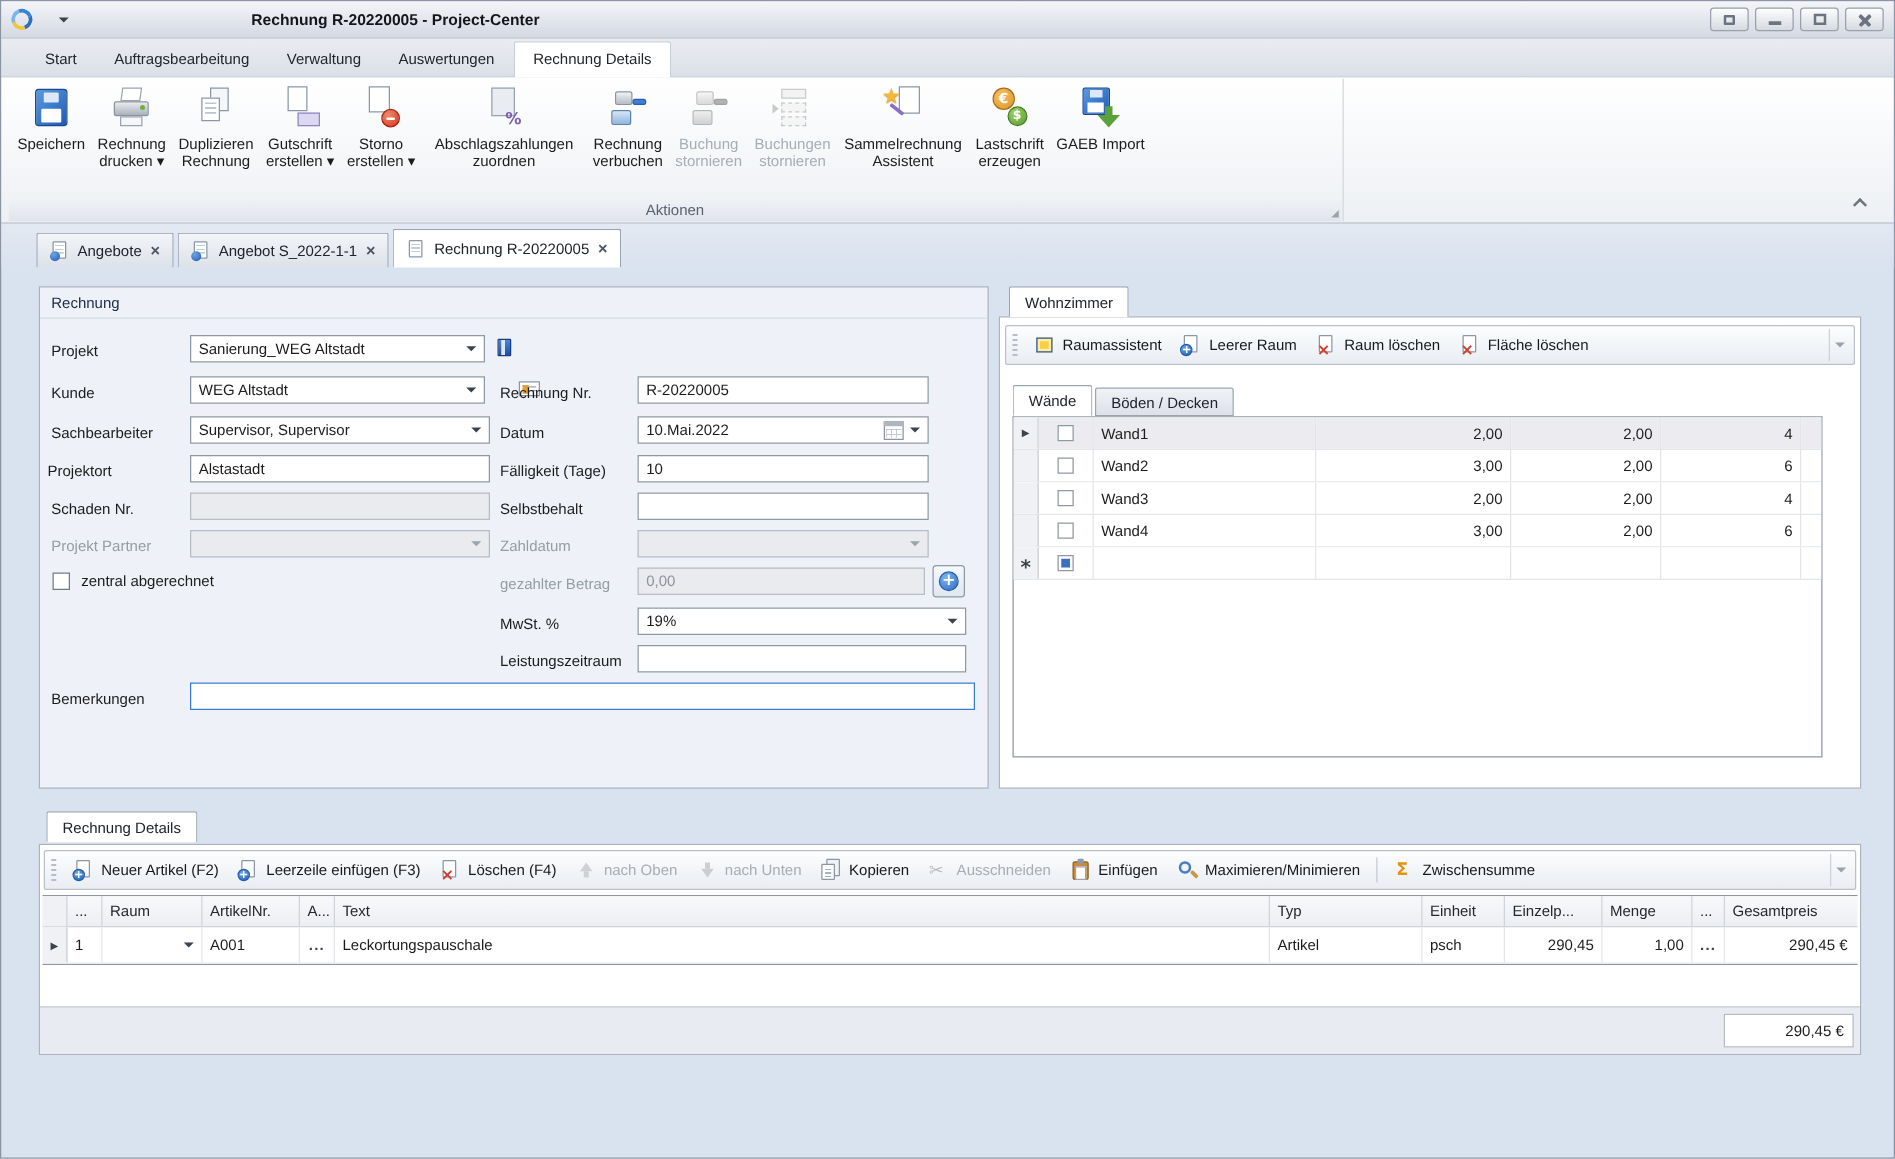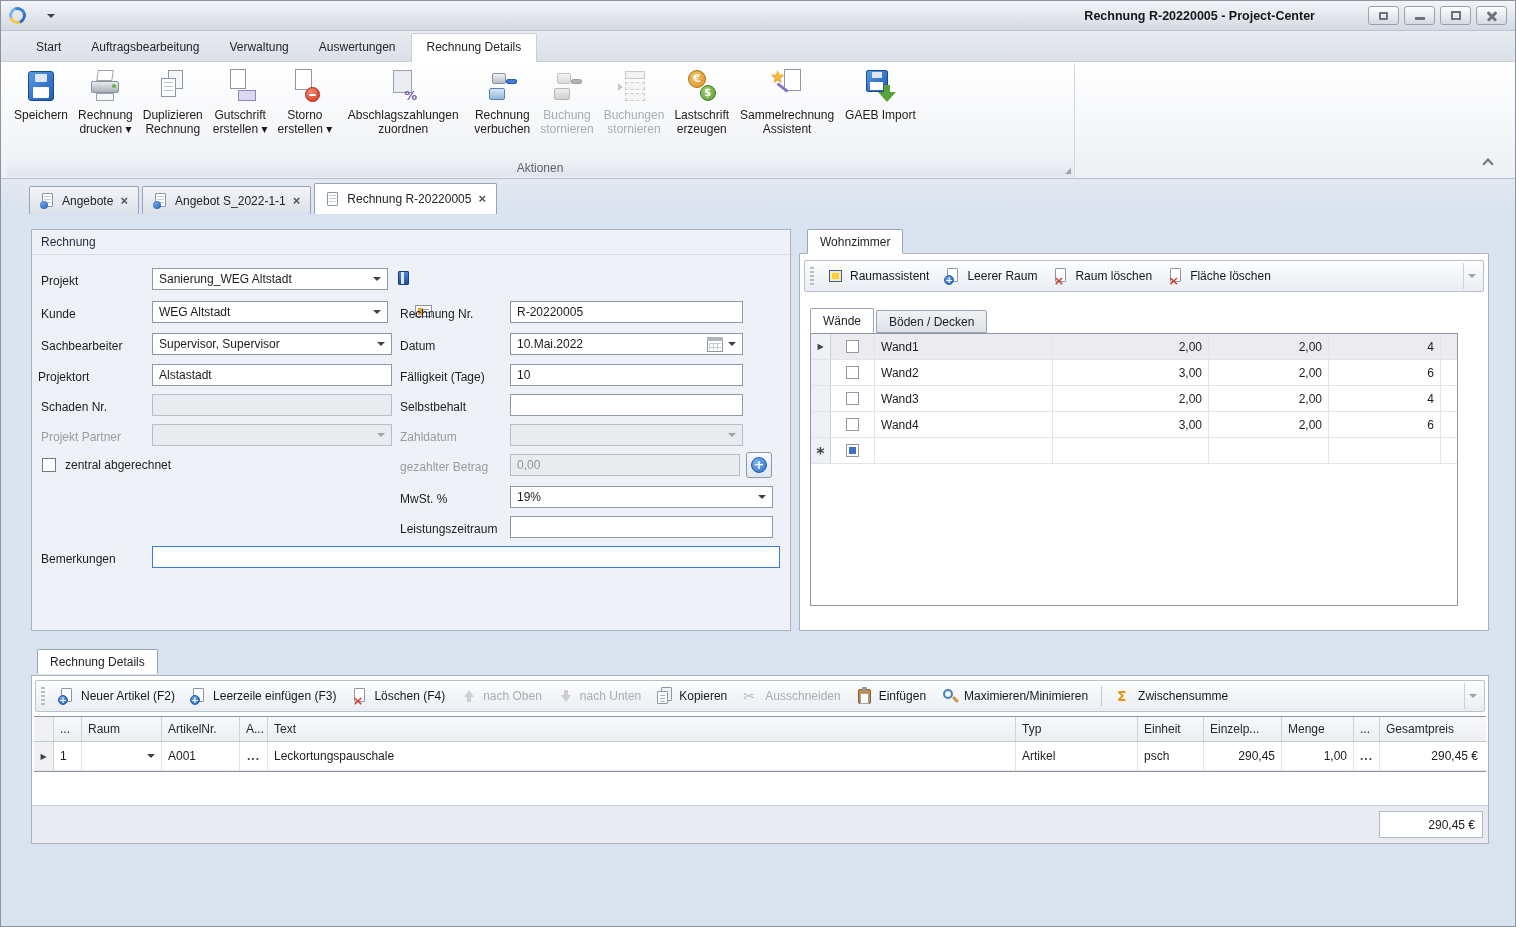--- a/index.html
+++ b/index.html
@@ -7,21 +7,21 @@
 body{font-family:"Liberation Sans","DejaVu Sans",sans-serif;font-size:12px;color:#1c1c1c}
 button{font:inherit;color:inherit;background:none;border:none;cursor:default;text-align:left}
 .win{position:relative;width:1516px;height:927px;background:#d9e2ef;border:1px solid #8a94a2;overflow:hidden}
 .abs{position:absolute}
 b,i{font-style:normal;font-weight:normal}
 
 
 .tbar{position:absolute;top:0;left:0;right:0;height:30px;background:linear-gradient(#f3f5f8,#d4d9e2);border-bottom:1px solid #bcc3cd;display:flex;align-items:center;padding:0 8px}
 .applogo{width:17px;height:17px;border-radius:50%;border:3px solid transparent;border-top-color:#3b82d0;border-left-color:#7db4ec;border-bottom-color:#f2c63c;border-right-color:#2f6fc1;transform:rotate(25deg);flex:none}
 .qat{margin-left:18px;width:14px;height:14px;display:flex;align-items:center;justify-content:center}
-.ttitle{position:absolute;left:200px;right:200px;text-align:right;font-weight:bold;font-size:12.5px;color:#15161a;white-space:nowrap;overflow:hidden}
+.ttitle{position:absolute;left:200px;right:200px;text-align:left;font-weight:bold;font-size:12.5px;color:#15161a;white-space:nowrap;overflow:hidden}
 .wbtns{margin-left:auto;display:flex;gap:5px;position:relative;z-index:2}
 .wbtn{width:31px;height:19px;border:1px solid #9aa1ac;border-radius:3px;background:linear-gradient(#fcfdfe,#d6dae1);position:relative}
 .wbtn span{position:absolute;left:50%;top:50%}
 .wb-fit span{width:9px;height:8px;margin:-4px 0 0 -5px;border:2px solid #6b7480;border-radius:1px}
 .wb-min span{width:10px;height:3px;margin:1px 0 0 -5px;background:#6b7480}
 .wb-max span{width:10px;height:9px;margin:-5px 0 0 -5px;border:2px solid #6b7480}
 .wb-close span{width:12px;height:12px;margin:-6px 0 0 -6px}
 .wb-close span::before,.wb-close span::after{content:"";position:absolute;left:0;top:5px;width:12px;height:2.6px;background:#6b7480;border-radius:1px}
 .wb-close span::before{transform:rotate(45deg)}
 .wb-close span::after{transform:rotate(-45deg)}
@@ -295,32 +295,32 @@
         <button class="rbtn dis">
           <span class="i32 i-book">
               <b class="r1"></b>
               <b class="r2"></b>
               <b class="r3"></b>
               <b class="tri"></b>
             </span>
           <span class="l">Buchungen</span>
             <span class="l">stornieren</span>
         </button>
-        <button class="rbtn">
-          <span class="i32 i-coin">
-              <b class="c1"></b>
-              <b class="c2"></b>
-            </span>
-          <span class="l">Lastschrift</span>
-            <span class="l">erzeugen</span>
-        </button>
         <button class="rbtn" style="min-width:106px">
           <span class="i32 i-wiz"><b class="page"></b><b class="wand"></b><b class="star"></b></span>
           <span class="l">Sammelrechnung</span>
             <span class="l">Assistent</span>
+        </button>
+        <button class="rbtn">
+          <span class="i32 i-coin">
+              <b class="c1"></b>
+              <b class="c2"></b>
+            </span>
+          <span class="l">Lastschrift</span>
+            <span class="l">erzeugen</span>
         </button>
         <button class="rbtn">
           <span class="i32 i-gaeb">
               <b class="body"></b>
               <b class="top"></b>
               <b class="bot"></b>
               <b class="stem"></b>
               <b class="arr"></b>
             </span>
           <span class="l">GAEB Import</span>

